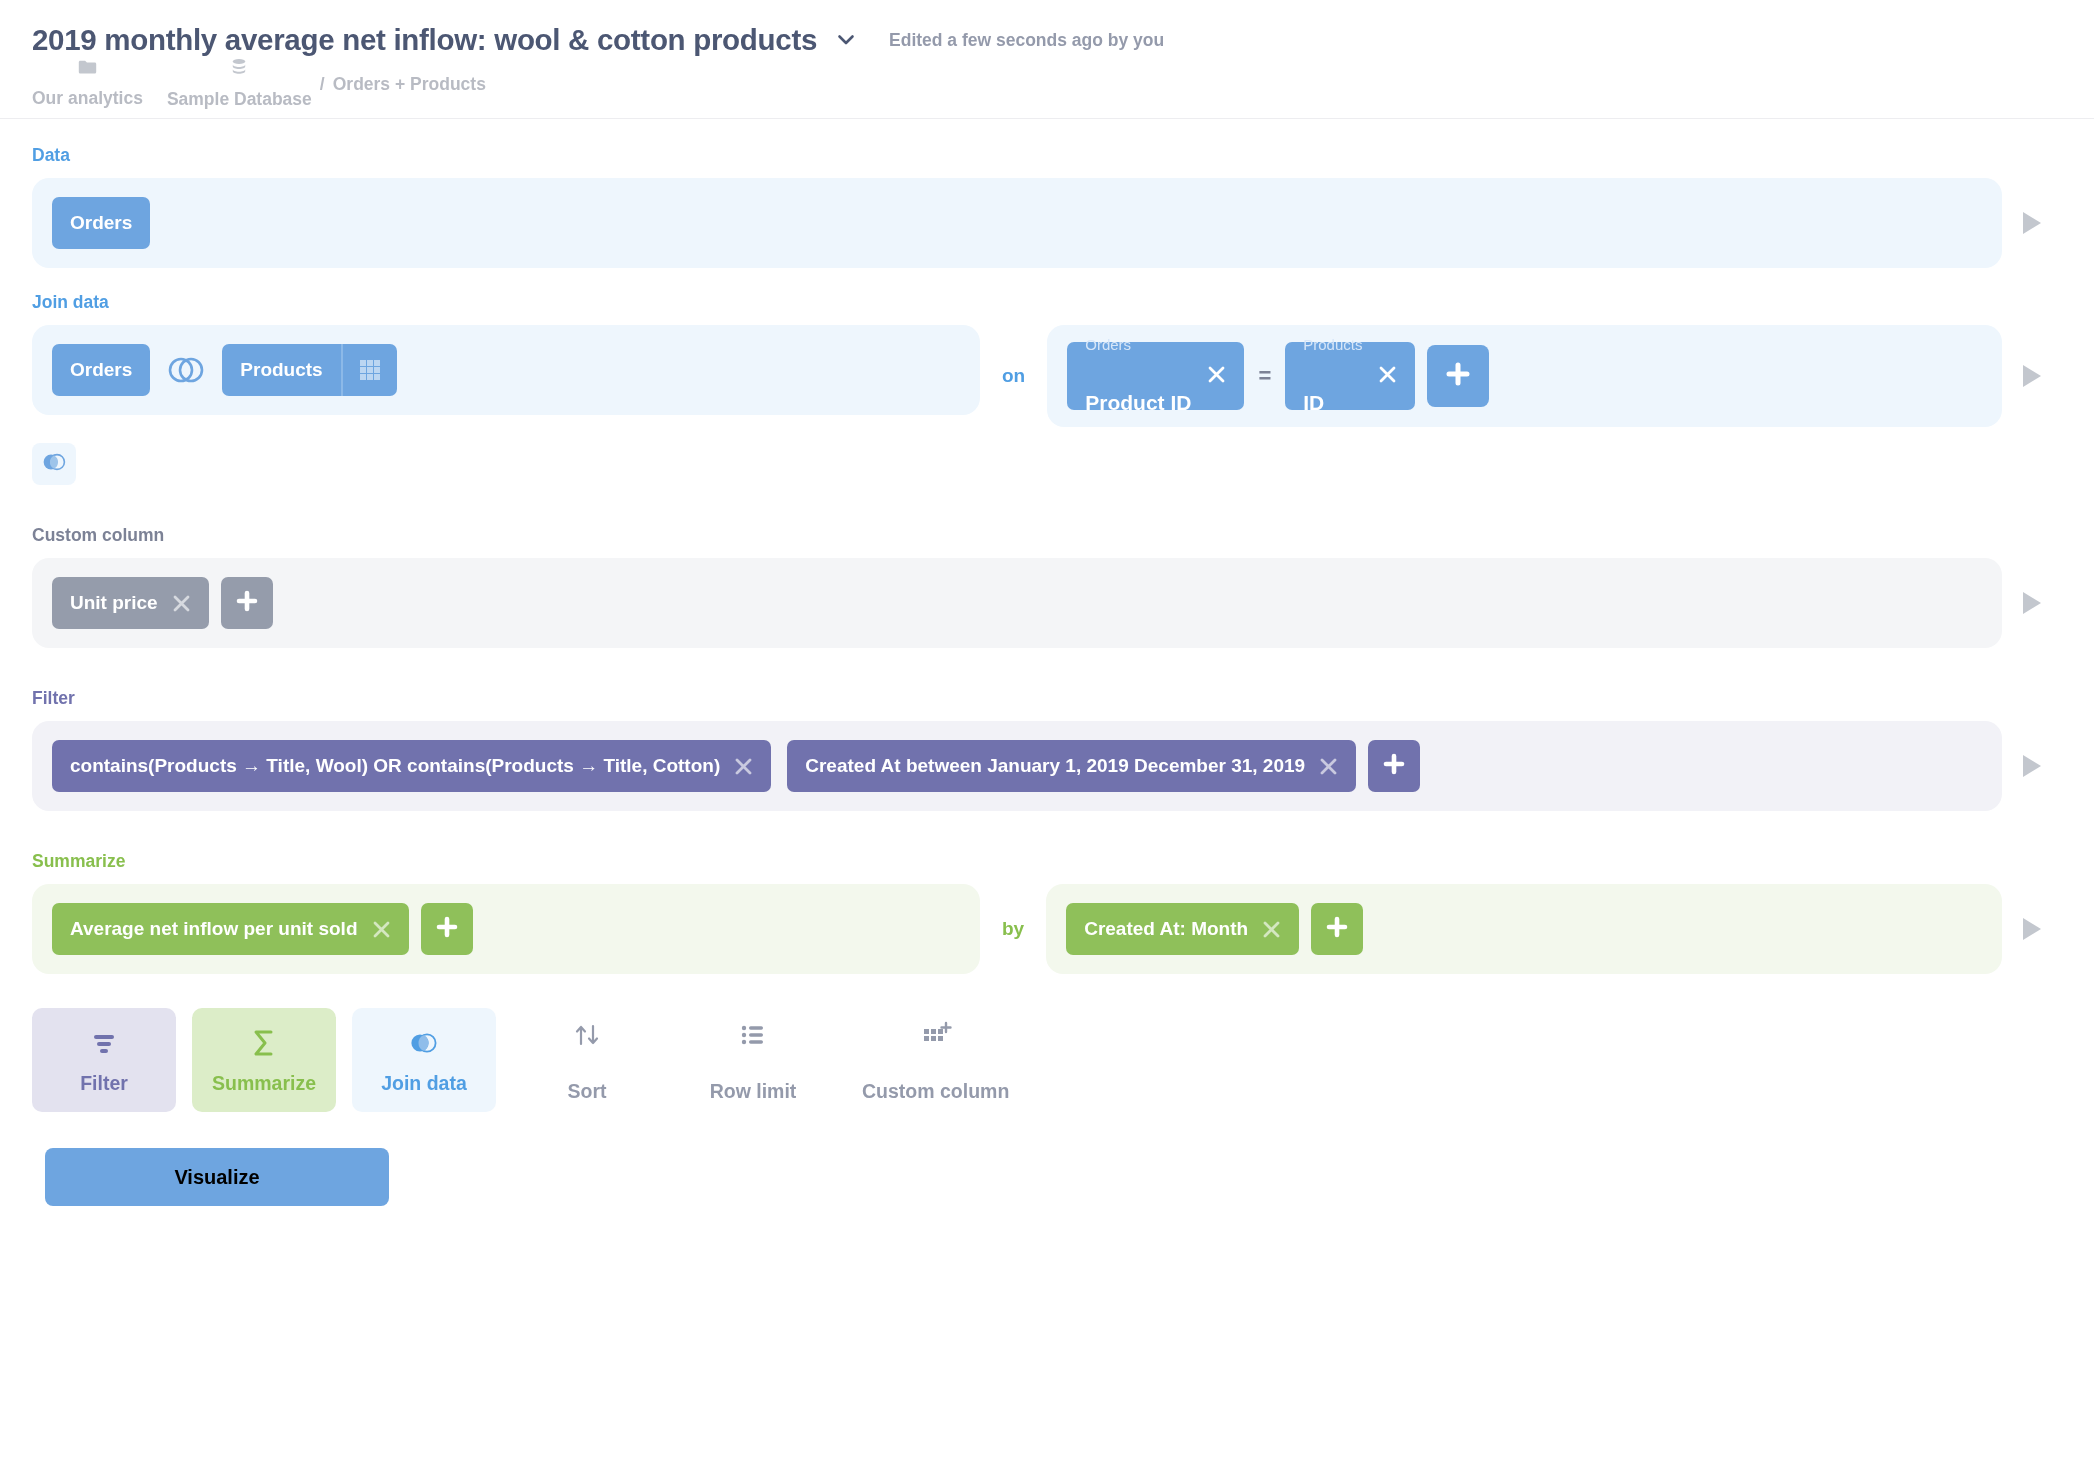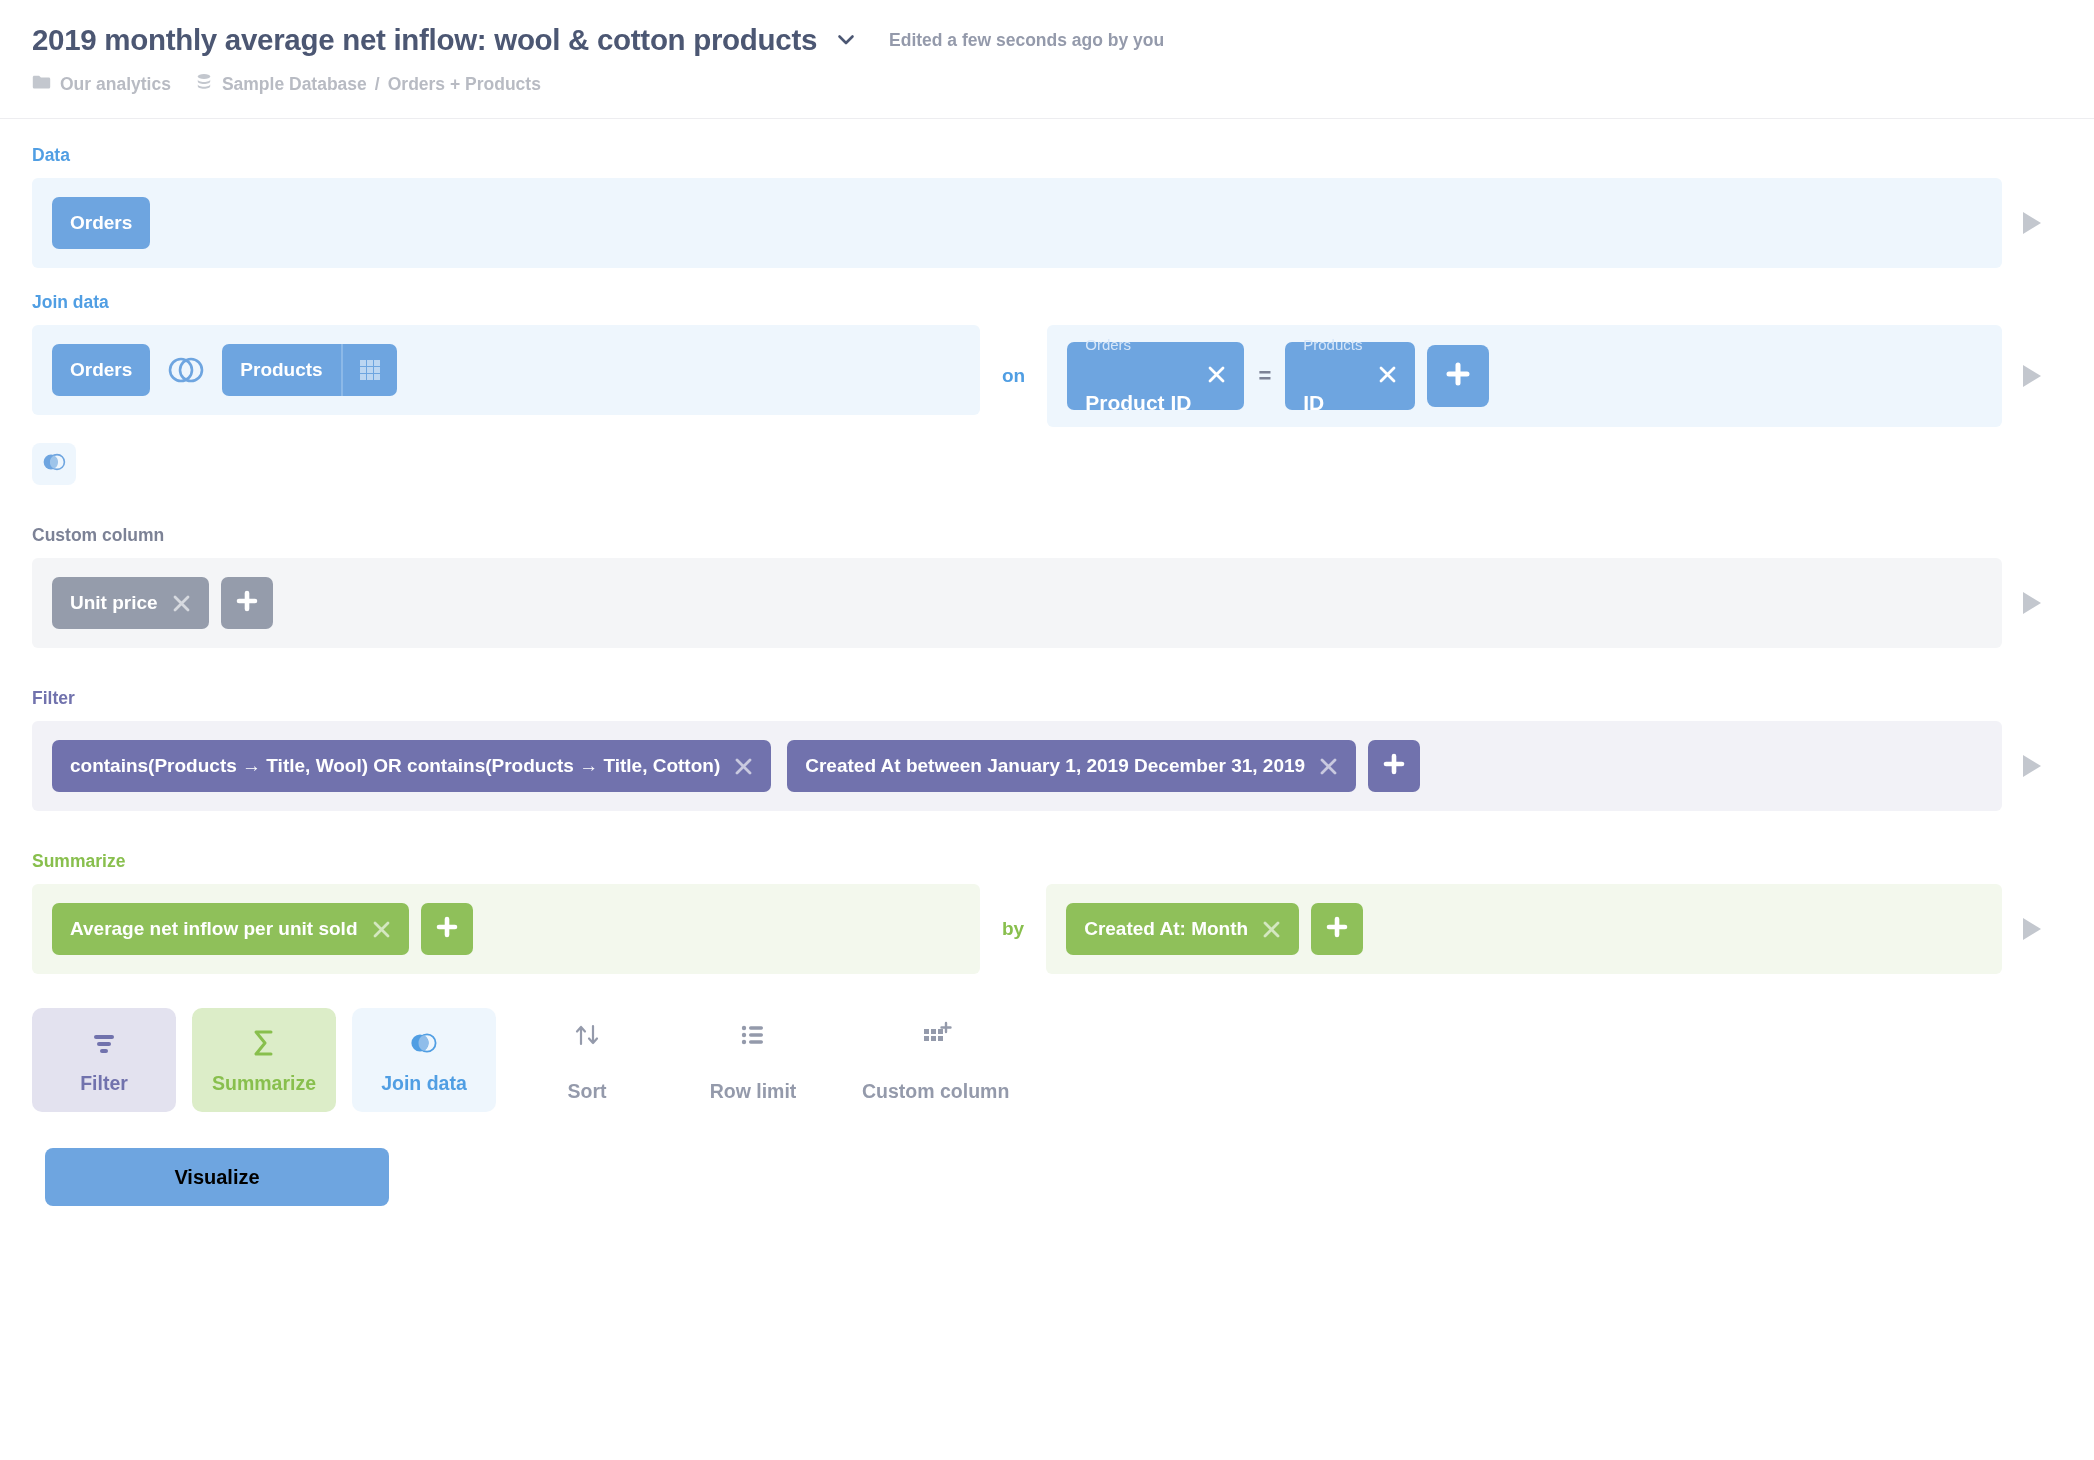--- a/index.html
+++ b/index.html
@@ -22,39 +22,39 @@
     width: 38px; height: 38px; margin-left: 10px;
     display: flex; align-items: center; justify-content: center;
     cursor: pointer;
   }
   .chevron-btn svg { display: block; }
   .edited-text {
     font-size: 17.5px; color: #949aab; font-weight: bold; margin-left: 24px;
     white-space: nowrap; line-height: 44px;
   }
   .breadcrumb { display: flex; align-items: center; gap: 0; margin-top: 9px; height: 26px; }
-  .bc-item { display: flex; align-items: center; gap: 9px; cursor: pointer; }
+  .bc-item { display: flex; align-items: center; gap: 9px; cursor: pointer; flex-direction: column; }
   .bc-label { font-size: 17.5px; color: #b8bbc3; font-weight: bold; white-space: nowrap; }
   .bc-gap { width: 24px; }
   .bc-sep { font-size: 17.5px; color: #b8bbc3; font-weight: bold; padding: 0 8px; }
 
   
   .notebook { padding: 26px 32px 0 32px; }
   .step { position: relative; margin-bottom: 6px; }
   .step-label {
     font-size: 17.5px; font-weight: bold; margin-bottom: 12px; display: block;
   }
   .lbl-blue   { color: #509ee3; }
   .lbl-gray   { color: #7c8296; }
   .lbl-purple { color: #7172ad; }
   .lbl-green  { color: #88bf4d; }
 
   .panel-row { display: flex; align-items: flex-start; }
   .panel {
-    border-radius: 6px; padding: 17px 20px; min-height: 90px;
+    border-radius: 17px; padding: 17px 20px; min-height: 90px;
     display: flex; align-items: center; flex-wrap: wrap; gap: 0;
   }
   .panel-blue   { background: #eef6fd; }
   .panel-gray   { background: #f4f5f7; }
   .panel-purple { background: #f2f2f7; }
   .panel-green  { background: #f3f8ed; align-items: center; }
 
   .play-btn {
     width: 60px; min-width: 60px; align-self: center;
     display: flex; align-items: center; justify-content: center;

